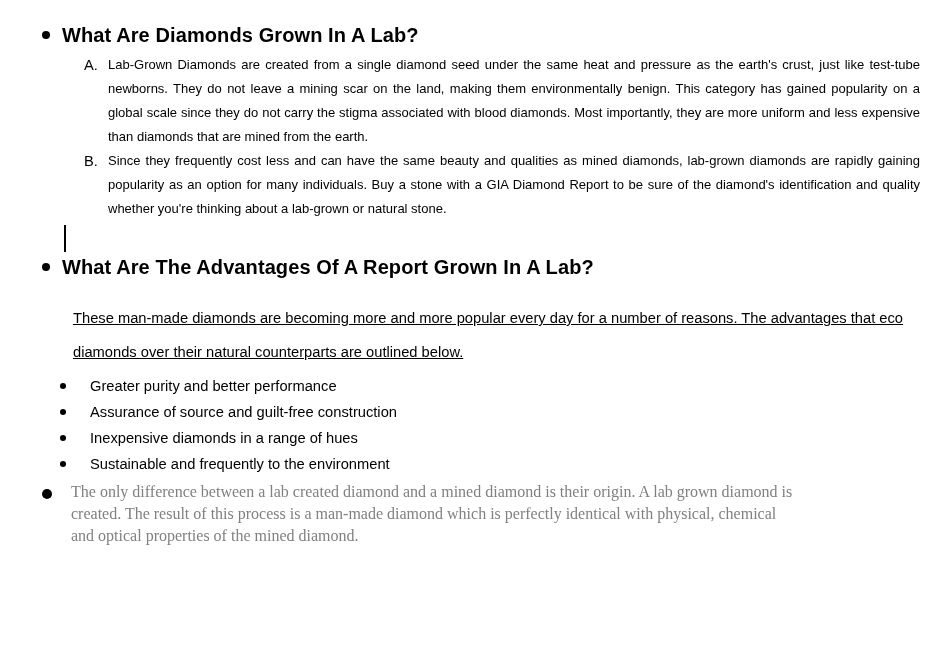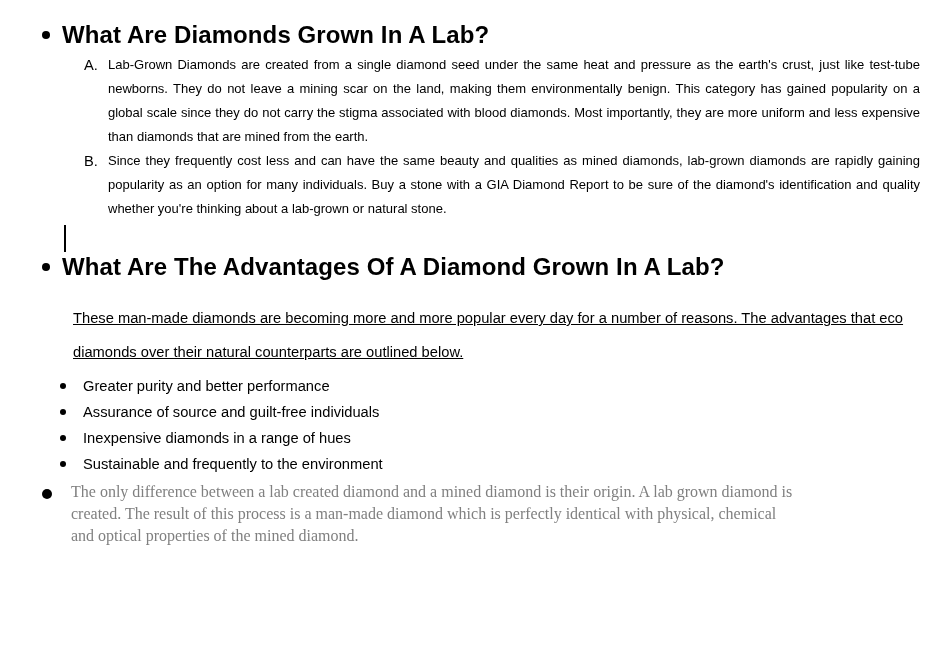--- a/index.html
+++ b/index.html
@@ -13,21 +13,21 @@
   }
   .abs { position: absolute; }
 
   
   .heading-row { display: flex; align-items: center; }
   .heading-bullet {
     width: 8px; height: 8px; border-radius: 50%;
     background: #000; flex: none; margin-right: 12px;
   }
   .heading-text {
-    font-size: 24px; font-weight: bold; line-height: 26px;
+    font-size: 20px; font-weight: bold; line-height: 26px;
     letter-spacing: 0.1px; white-space: nowrap;
   }
 
   
   .abc-list { left: 84px; top: 53px; width: 836px; }
   .abc-item { display: flex; }
   .abc-label {
     width: 24px; flex: none;
     font-size: 14.7px; line-height: 24px;
   }
@@ -45,21 +45,21 @@
   .intro-line { font-size: 14.7px; line-height: 34px; height: 34px; white-space: nowrap; text-decoration: underline; }
 
   
   .mini-list { left: 60px; top: 373px; width: 700px; }
   .mini-item { display: flex; height: 26px; }
   .mini-bullet {
     width: 6px; height: 6px; border-radius: 50%;
     background: #000; flex: none; margin-top: 10px;
   }
   .mini-text {
-    margin-left: 17px;
+    margin-left: 24px;
     font-size: 14.7px; line-height: 26px; white-space: nowrap;
   }
 
   
   .note-bullet {
     left: 42px; top: 489px;
     width: 10px; height: 10px; border-radius: 50%; background: #000;
   }
   .note { left: 71px; top: 481px; width: 860px; color: #808080; font-family: Liberation Serif, serif; }
   .note-line { font-size: 16px; line-height: 22px; height: 22px; white-space: nowrap; }
@@ -82,36 +82,36 @@
     <div class="abc-item">
       <span class="abc-label">B.</span>
       <div class="abc-text">Since they frequently cost less and can have the same beauty and qualities as mined diamonds, lab-grown diamonds are rapidly gaining popularity as an option for many individuals. Buy a stone with a GIA Diamond Report to be sure of the diamond's identification and quality whether you're thinking about a lab-grown or natural stone.</div>
     </div>
   </div>
 
   <div class="abs caret"></div>
 
   <div class="abs heading-row" style="left:42px;top:254px">
     <span class="heading-bullet"></span>
-    <span class="heading-text">What Are The Advantages Of A Diamond Grown In A Lab?</span>
+    <span class="heading-text">What Are The Advantages Of A Report Grown In A Lab?</span>
   </div>
 
   <div class="abs intro">
     <div class="intro-line">These man-made diamonds are becoming more and more popular every day for a number of reasons. The advantages that eco</div>
     <div class="intro-line">diamonds over their natural counterparts are outlined below.</div>
   </div>
 
   <div class="abs mini-list">
     <div class="mini-item">
       <span class="mini-bullet"></span>
       <span class="mini-text">Greater purity and better performance</span>
     </div>
     <div class="mini-item">
       <span class="mini-bullet"></span>
-      <span class="mini-text">Assurance of source and guilt-free individuals</span>
+      <span class="mini-text">Assurance of source and guilt-free construction</span>
     </div>
     <div class="mini-item">
       <span class="mini-bullet"></span>
       <span class="mini-text">Inexpensive diamonds in a range of hues</span>
     </div>
     <div class="mini-item">
       <span class="mini-bullet"></span>
       <span class="mini-text">Sustainable and frequently to the environment</span>
     </div>
   </div>

